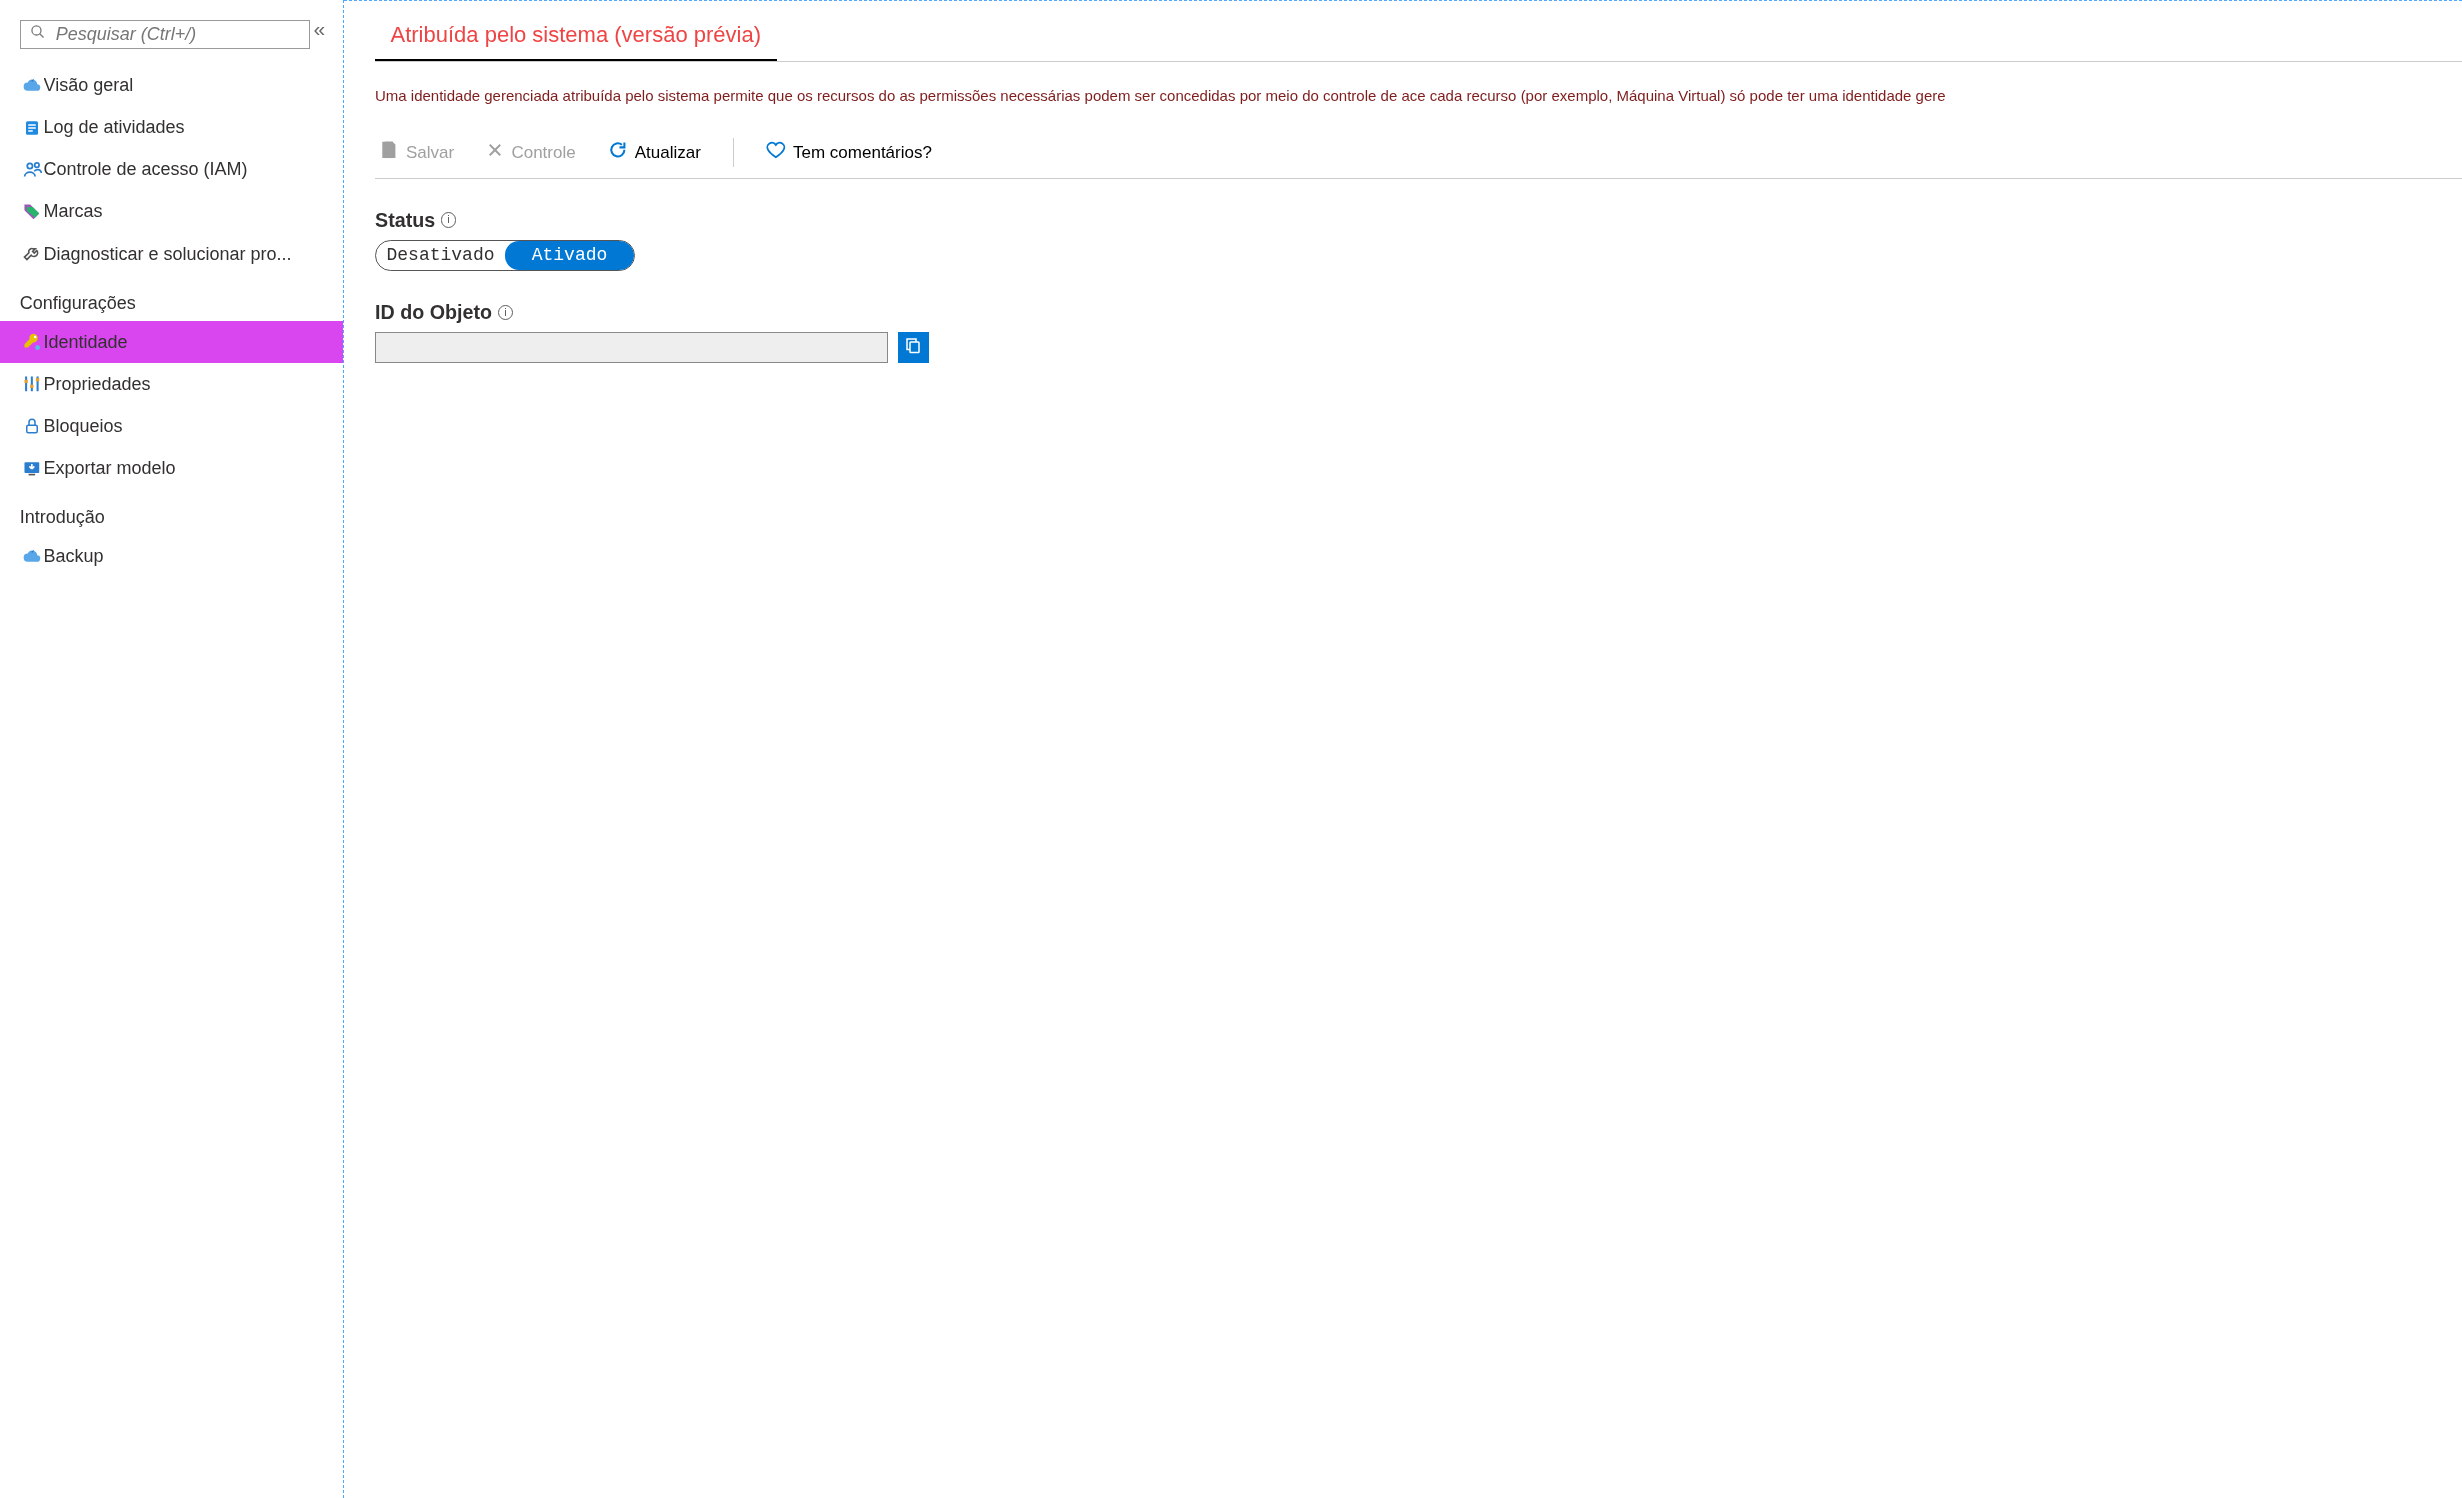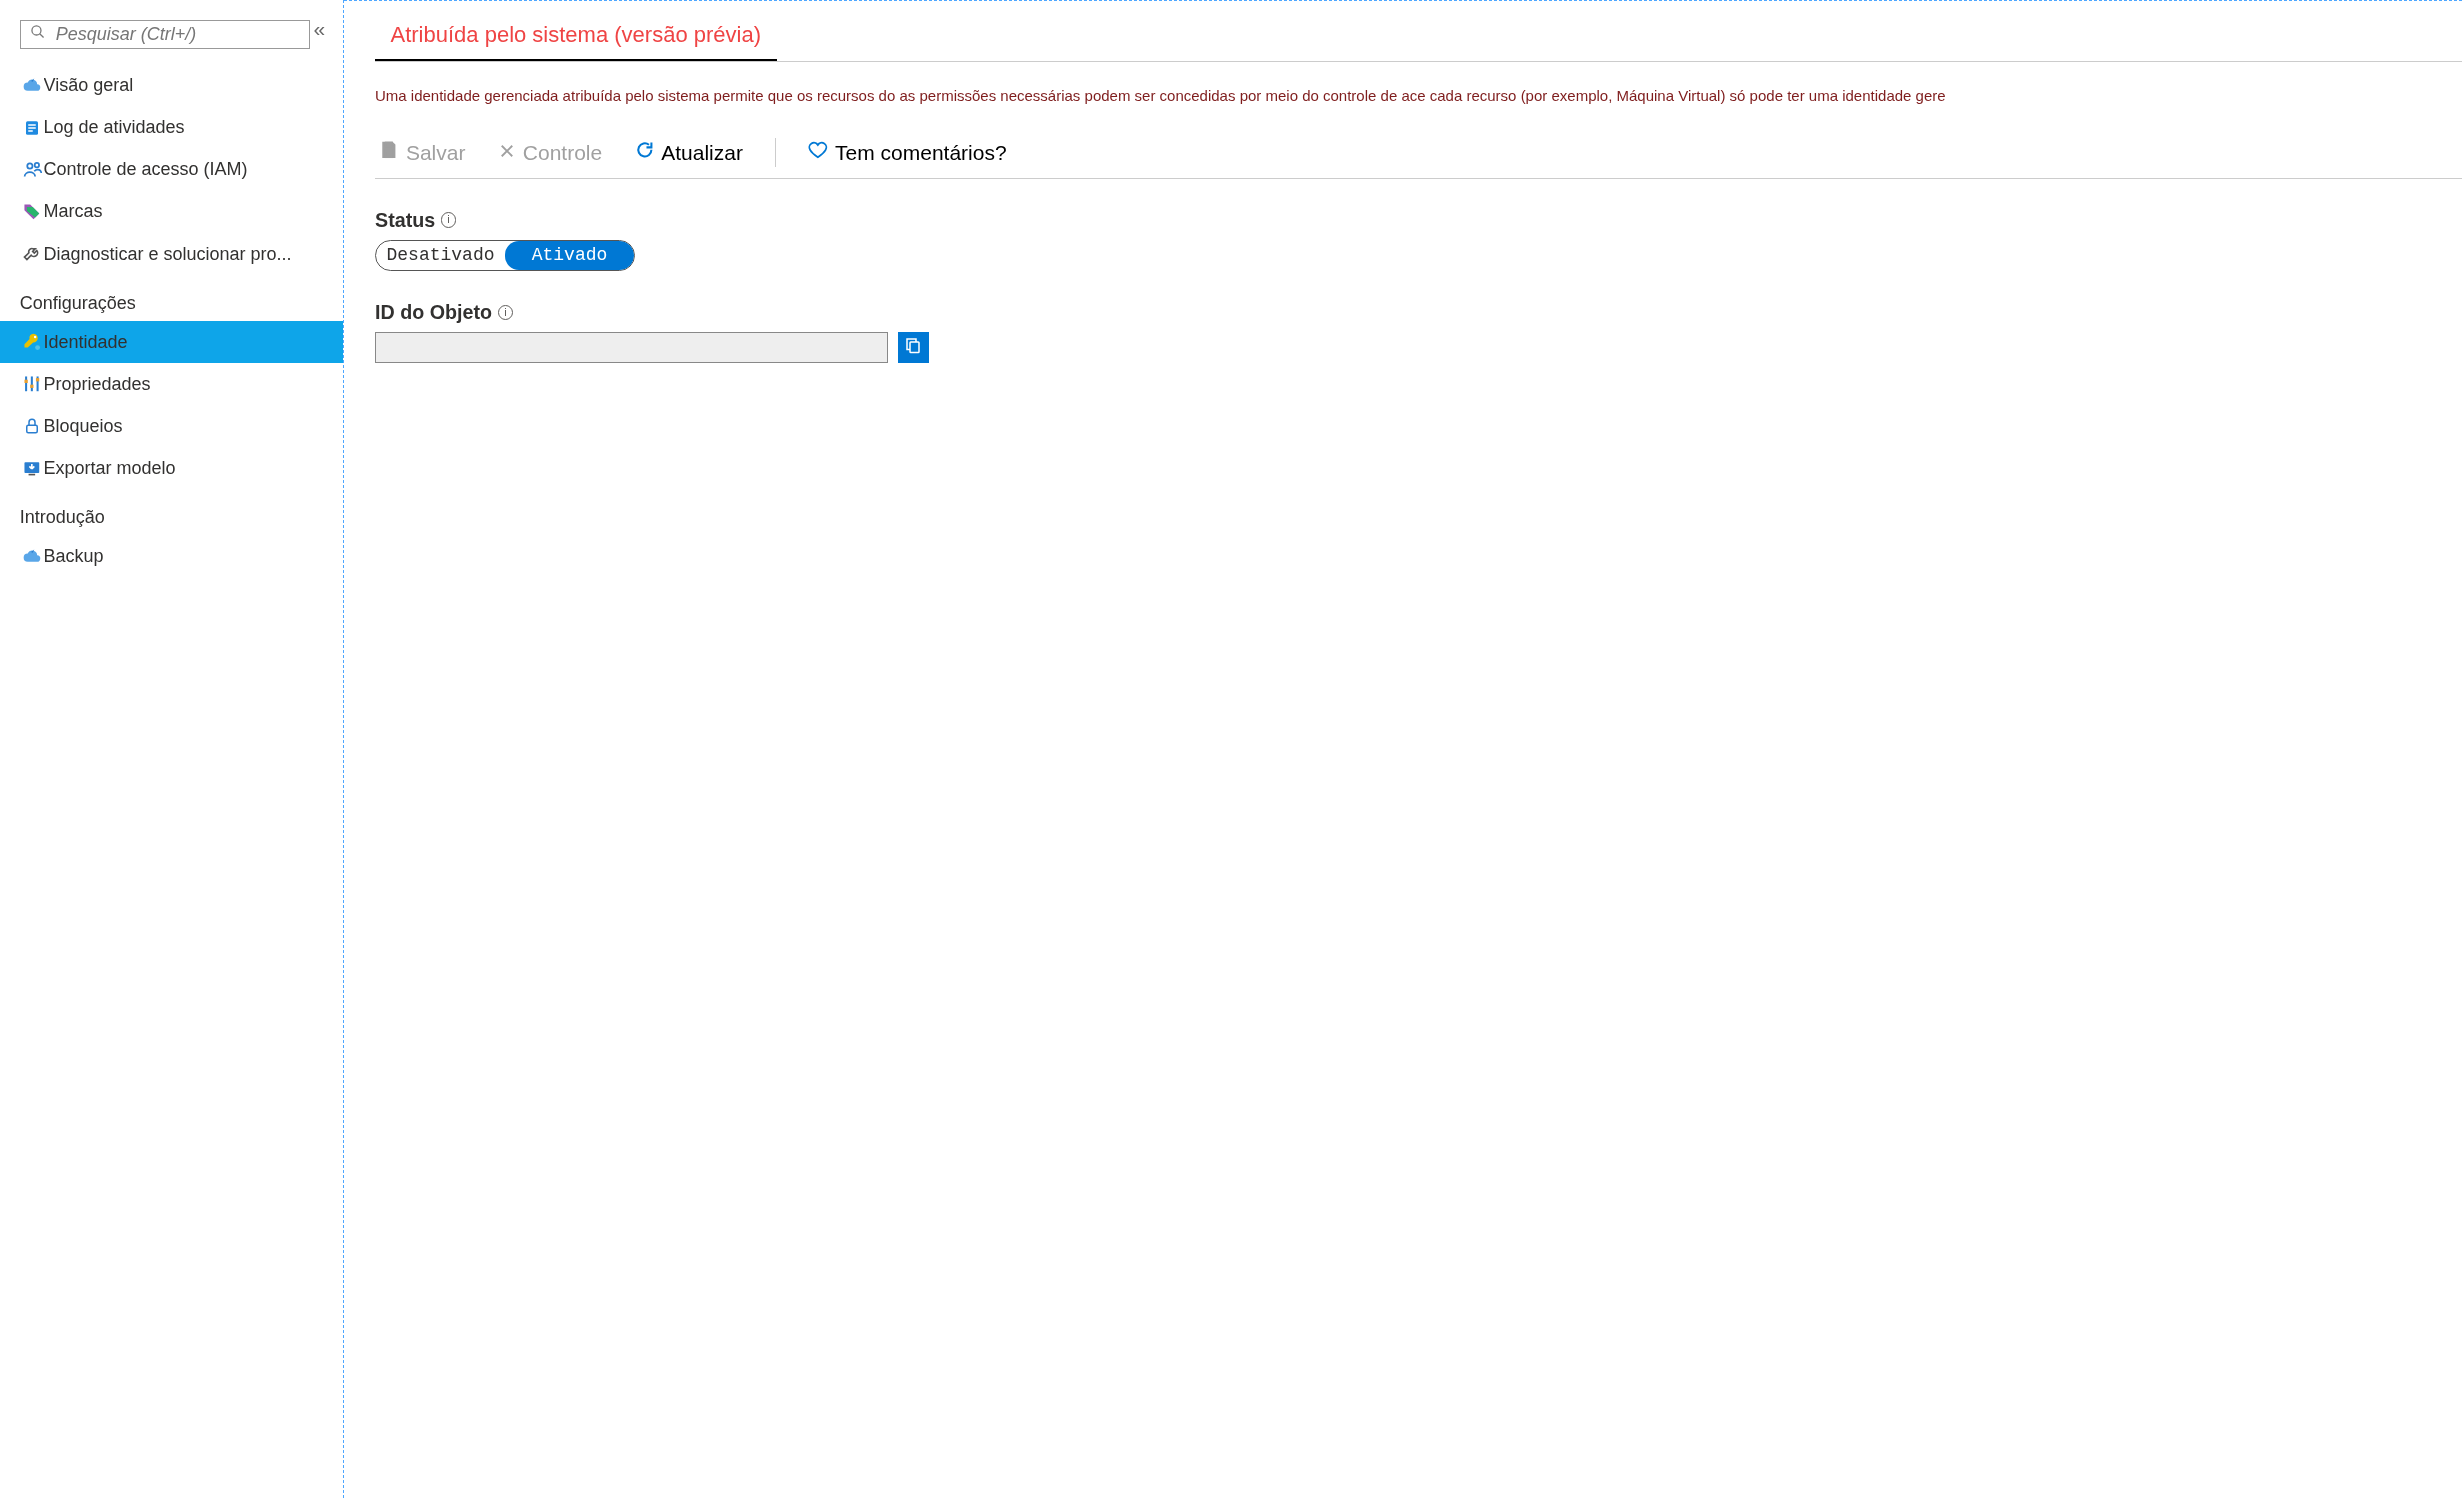--- a/index.html
+++ b/index.html
@@ -68,21 +68,21 @@
 
 .nav-item {
   display: flex;
   align-items: center;
   padding: 9.8px 0 9.8px 21px;
   cursor: pointer;
   white-space: nowrap;
   text-overflow: ellipsis;
   overflow: hidden;
 }
-.nav-item.active { background: #0ea5e9; }
+.nav-item.active { background: #d946ef; }
 .nav-icon {
   width: 22.5px;
   height: 22.5px;
   display: flex;
   align-items: center;
   justify-content: center;
   flex-shrink: 0;
 }
 .nav-label { flex: 1; overflow: hidden; text-overflow: ellipsis; }
 
@@ -127,21 +127,21 @@
   margin-top: 31px;
   padding-bottom: 9.8px;
   border-bottom: 0.7px solid #ccc;
 }
 .tool-btn {
   display: flex;
   align-items: center;
   gap: 7px;
   background: none;
   border: none;
-  font-size: 21px;
+  font-size: 17px;
   cursor: pointer;
   padding: 2.8px 4.2px;
 }
 .tool-btn.disabled { color: #a0a0a0; cursor: default; }
 .tool-btn.disabled svg * { stroke: #a0a0a0; fill: #a0a0a0; }
 .vsep { width: 0.7px; height: 29.5px; background: #ccc; margin: 0 4.2px; }
 
 .field-group { margin-top: 30px; }
 .field-label {
   font-weight: 600;

